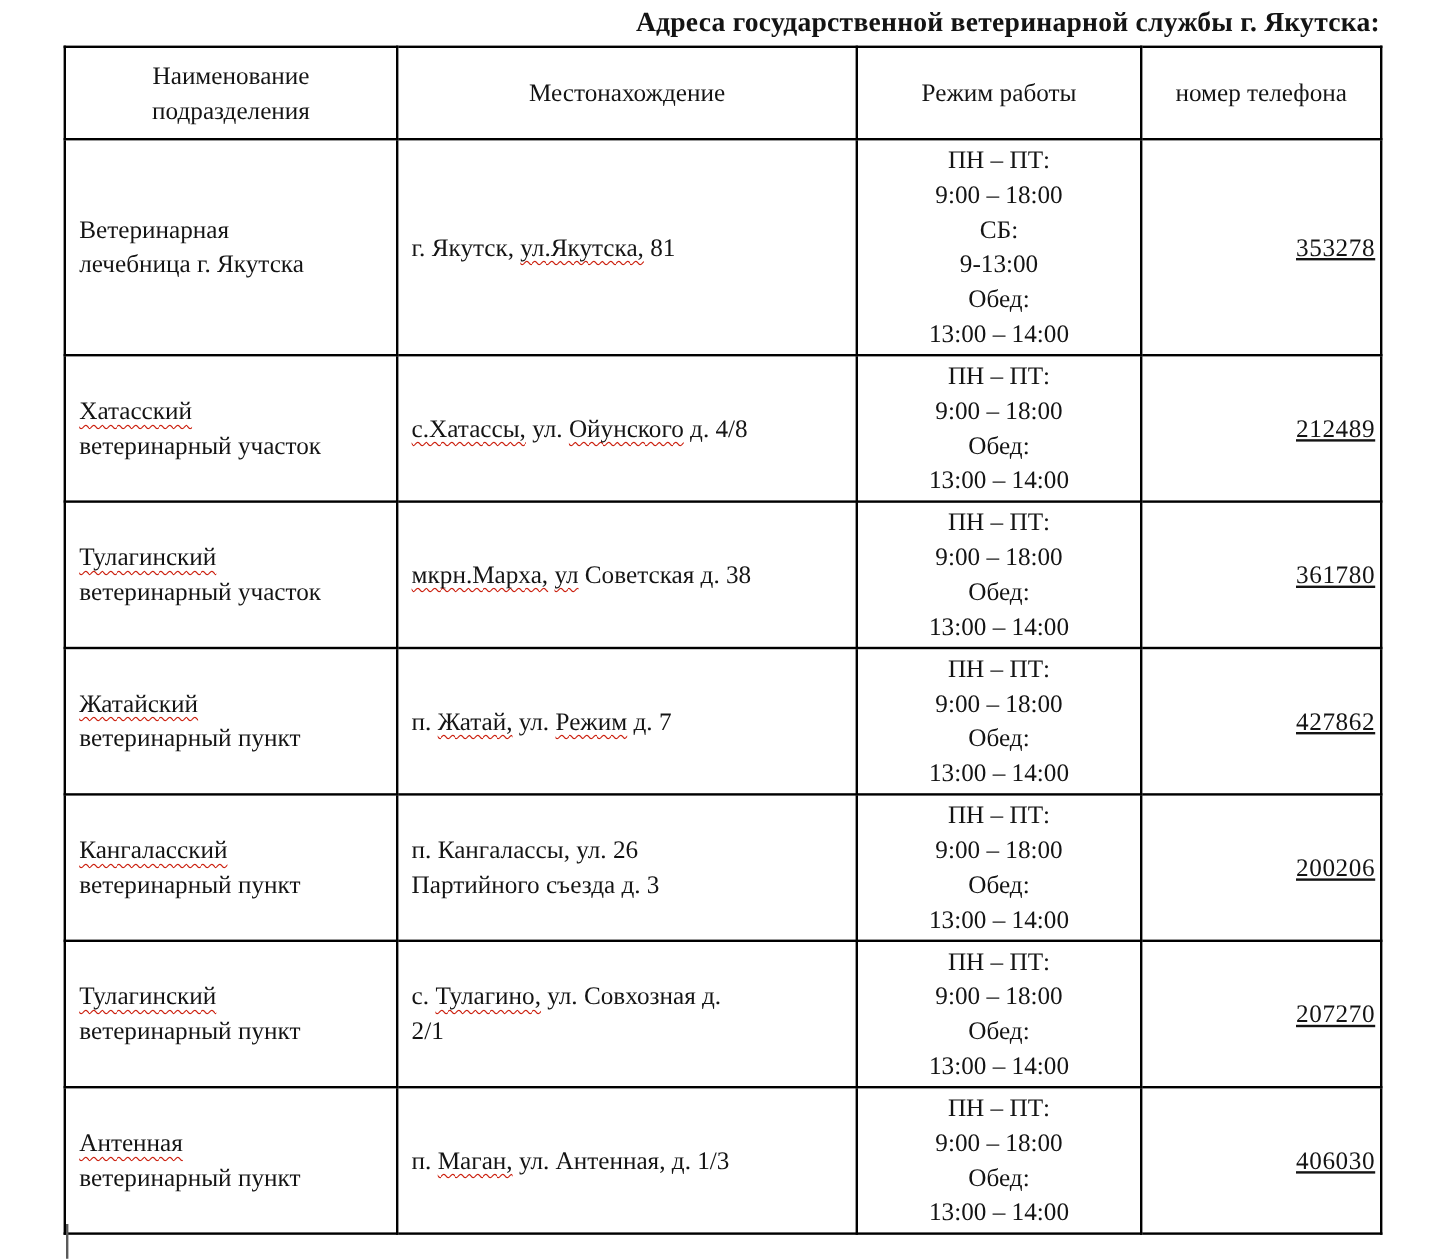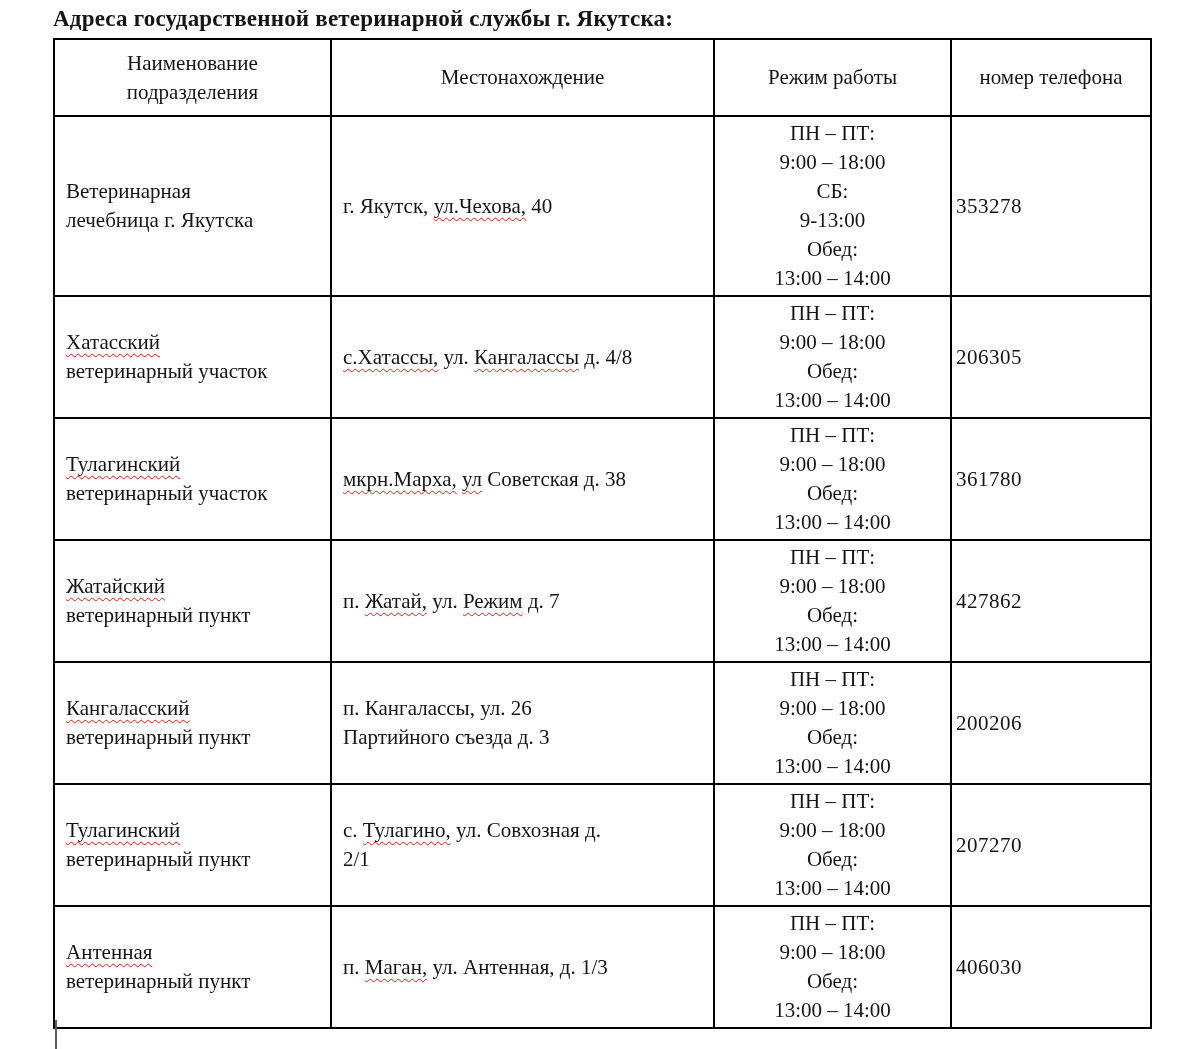--- a/index.html
+++ b/index.html
@@ -20,21 +20,21 @@
     height: 1049px;
   }
   .doc {
     margin-left: 53px;
     width: 1097px;
   }
   .title {
     margin: 6px 0 6px 0;
     font-size: 23px;
     font-weight: bold;
-    text-align: left;
+    text-align: right;
     letter-spacing: 0.2px;
   }
   table.vet-table {
     border-collapse: collapse;
     table-layout: fixed;
     width: 1097px;
   }
   .vet-table th,
   .vet-table td {
     border: 2px solid #000000;
@@ -57,23 +57,24 @@
   }
   td.sched-cell {
     text-align: center;
     padding: 2px 20px;
   }
   .sched-line {
     line-height: 29px;
     white-space: nowrap;
   }
   td.phone-cell {
-    text-align: left;
+    text-align: right;
     padding: 2px 4px;
     letter-spacing: 0.5px;
+    text-decoration: underline;
   }
   .sq {
     text-decoration-line: underline;
     text-decoration-style: wavy;
     text-decoration-color: var(--sq-color, #cc2211);
     text-decoration-thickness: 1px;
     text-underline-offset: 4px;
     text-decoration-skip-ink: none;
   }
   .cursor-mark {
@@ -103,42 +104,42 @@
           <th>Наименование подразделения</th>
           <th>Местонахождение</th>
           <th>Режим работы</th>
           <th>номер телефона</th>
         </tr>
       </thead>
       <tbody>
           <tr>
             <td class="name-cell"><span>Ветеринарная
 лечебница г. Якутска</span></td>
-            <td class="loc-cell"><span>г. Якутск, </span><span class="sq">ул.Чехова,</span><span> 40</span></td>
+            <td class="loc-cell"><span>г. Якутск, </span><span class="sq">ул.Якутска,</span><span> 81</span></td>
             <td class="sched-cell">
               <div class="sched-line">ПН – ПТ:</div>
               <div class="sched-line">9:00 – 18:00</div>
               <div class="sched-line">СБ:</div>
               <div class="sched-line">9-13:00</div>
               <div class="sched-line">Обед:</div>
               <div class="sched-line">13:00 – 14:00</div>
             </td>
             <td class="phone-cell">353278</td>
           </tr>
           <tr>
             <td class="name-cell"><span class="sq">Хатасский</span><span>
 ветеринарный участок</span></td>
-            <td class="loc-cell"><span class="sq">с.Хатассы,</span><span> ул. </span><span class="sq">Кангалассы</span><span> д. 4/8</span></td>
-            <td class="sched-cell">
-              <div class="sched-line">ПН – ПТ:</div>
-              <div class="sched-line">9:00 – 18:00</div>
-              <div class="sched-line">Обед:</div>
-              <div class="sched-line">13:00 – 14:00</div>
-            </td>
-            <td class="phone-cell">206305</td>
+            <td class="loc-cell"><span class="sq">с.Хатассы,</span><span> ул. </span><span class="sq">Ойунского</span><span> д. 4/8</span></td>
+            <td class="sched-cell">
+              <div class="sched-line">ПН – ПТ:</div>
+              <div class="sched-line">9:00 – 18:00</div>
+              <div class="sched-line">Обед:</div>
+              <div class="sched-line">13:00 – 14:00</div>
+            </td>
+            <td class="phone-cell">212489</td>
           </tr>
           <tr>
             <td class="name-cell"><span class="sq">Тулагинский</span><span>
 ветеринарный участок</span></td>
             <td class="loc-cell"><span class="sq">мкрн.Марха,</span><span> </span><span class="sq">ул</span><span> Советская д. 38</span></td>
             <td class="sched-cell">
               <div class="sched-line">ПН – ПТ:</div>
               <div class="sched-line">9:00 – 18:00</div>
               <div class="sched-line">Обед:</div>
               <div class="sched-line">13:00 – 14:00</div>

